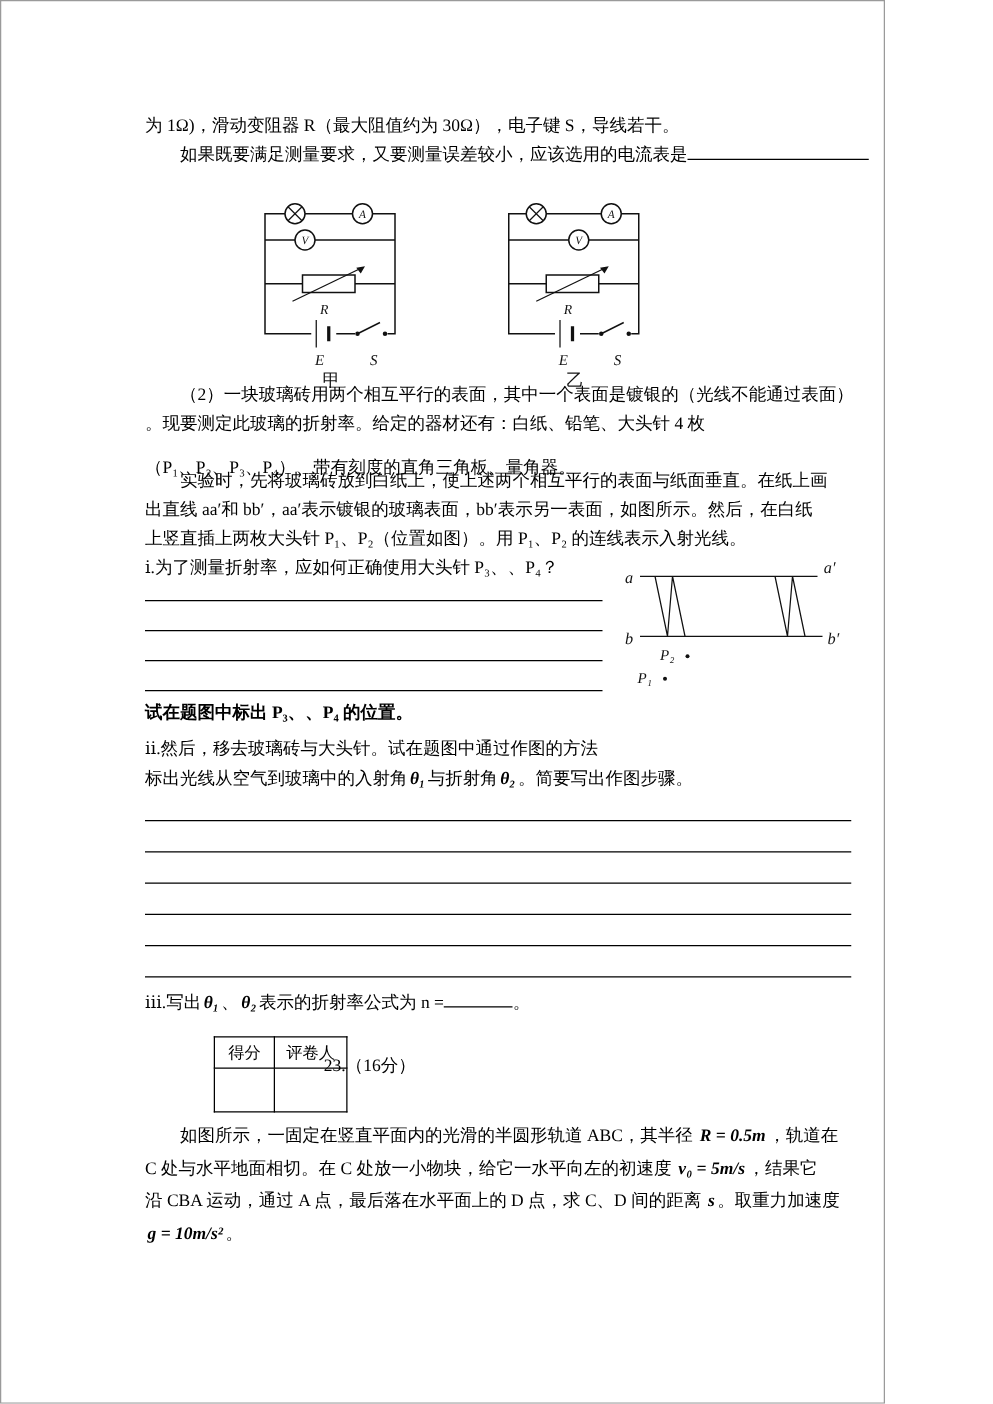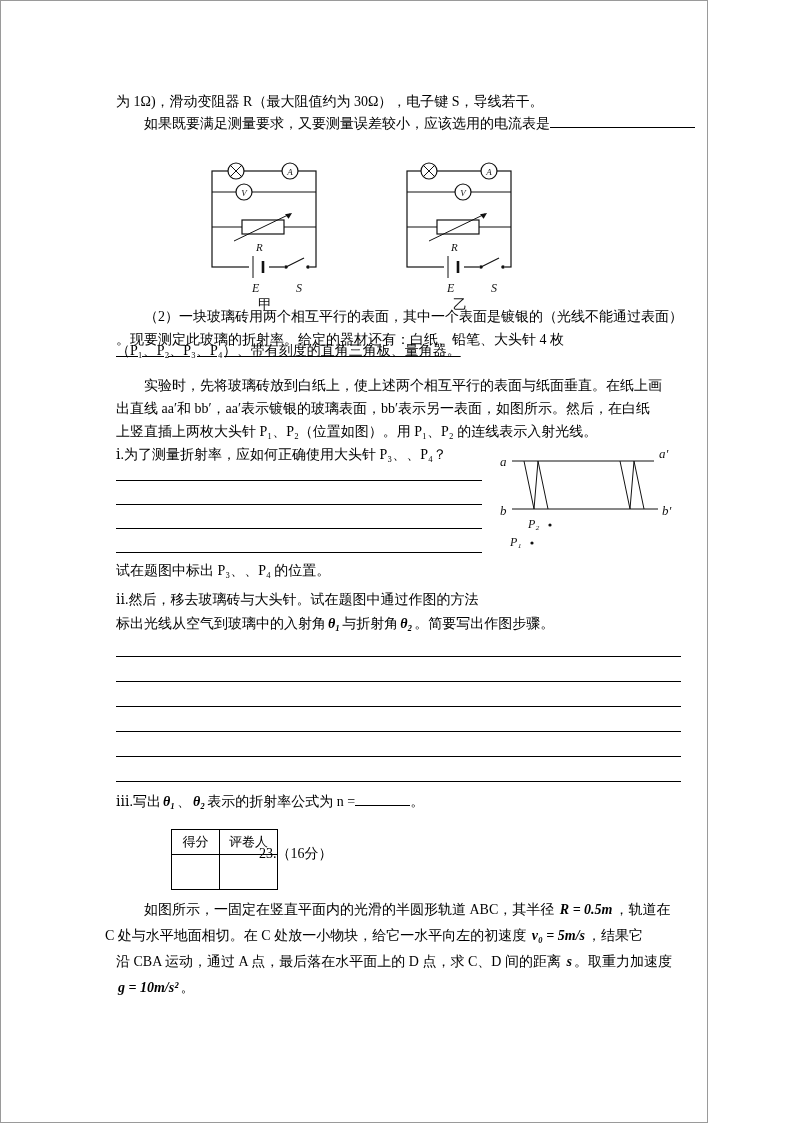--- a/index.html
+++ b/index.html
@@ -138,21 +138,21 @@
       <circle cx="82" cy="106" r="1.8" fill="#111"></circle>
       <circle cx="104" cy="106" r="1.8" fill="#111"></circle>
       <line x1="82" y1="106" x2="100" y2="97" stroke="#111" stroke-width="1.2"></line>
       <text x="92" y="131" font-size="12" font-style="italic">S</text>
     </g>
     <text x="54" y="148" font-size="14">乙</text>
   </svg>
 
   <div class="line indent" style="left:115px; top:305px;">（2）一块玻璃砖用两个相互平行的表面，其中一个表面是镀银的（光线不能通过表面）</div>
   <div class="line" style="left:115px; top:328px;">。现要测定此玻璃的折射率。给定的器材还有：白纸、铅笔、大头针 4 枚</div>
-  <div class="line" style="left:115px; top:339px;text-decoration:underline;">（P₁、P₂、P₃、P₄）、带有刻度的直角三角板、量角器。</div>
+  <div class="line" style="left:115px; top:363px;">（P₁、P₂、P₃、P₄）、带有刻度的直角三角板、量角器。</div>
   <div class="line indent" style="left:115px; top:374px;">实验时，先将玻璃砖放到白纸上，使上述两个相互平行的表面与纸面垂直。在纸上画</div>
   <div class="line" style="left:115px; top:420px;">上竖直插上两枚大头针 P₁、P₂（位置如图）。用 P₁、P₂ 的连线表示入射光线。</div>
   <div class="line" style="left:115px; top:397px;">出直线 aa′和 bb′，aa′表示镀银的玻璃表面，bb′表示另一表面，如图所示。然后，在白纸</div>
 
   <div class="line" style="left:115px; top:443px;">ⅰ.为了测量折射率，应如何正确使用大头针 P₃、、P₄？</div>
 
   <div class="ans" style="left:115px; top:479px; width:366px;"></div>
   <div class="ans" style="left:115px; top:503px; width:366px;"></div>
   <div class="ans" style="left:115px; top:527px; width:366px;"></div>
   <div class="ans" style="left:115px; top:551px; width:366px;"></div>
@@ -167,21 +167,21 @@
     <text x="2" y="21" font-size="13" font-style="italic">a</text>
     <text x="161" y="13" font-size="13" font-style="italic">a′</text>
     <text x="2" y="70" font-size="13" font-style="italic">b</text>
     <text x="164" y="70" font-size="13" font-style="italic">b′</text>
     <text x="30" y="83" font-size="12" font-style="italic">P₂</text>
     <circle cx="52" cy="80" r="1.6" fill="#111"></circle>
     <text x="12" y="101" font-size="12" font-style="italic">P₁</text>
     <circle cx="34" cy="98" r="1.6" fill="#111"></circle>
   </svg>
 
-  <div class="line" style="left:115px; top:559px;">试在题图中标出 P₃、、P₄ 的位置。</div>
+  <div class="line" style="left:115px; top:559px;font-weight:bold;">试在题图中标出 P₃、、P₄ 的位置。</div>
 
   <div class="line" style="left:115px; top:588px;">ⅱ.然后，移去玻璃砖与大头针。试在题图中通过作图的方法</div>
   <div class="line" style="left:115px; top:612px;">
     <span>标出光线从空气到玻璃中的入射角</span><span class="math">θ₁</span><span>与折射角</span><span class="math">θ₂</span><span>。简要写出作图步骤。</span>
   </div>
 
   <div class="ans" style="left:115px; top:655px; width:565px;"></div>
   <div class="ans" style="left:115px; top:680px; width:565px;"></div>
   <div class="ans" style="left:115px; top:705px; width:565px;"></div>
   <div class="ans" style="left:115px; top:730px; width:565px;"></div>
@@ -202,21 +202,21 @@
       <td></td>
       <td></td>
     </tr>
   </tbody>
     </table>
   <div class="line" style="left:258px; top:842px;">23.（16分）</div>
 
   <div class="line p23 indent" style="left:115px; top:896px;">
     <span>如图所示，一固定在竖直平面内的光滑的半圆形轨道 ABC，其半径 </span><span class="math">R = 0.5m</span><span>，轨道在</span>
   </div>
-  <div class="line p23" style="left:104px; top:922px;">
+  <div class="line p23" style="left:115px; top:922px;">
     <span>C 处与水平地面相切。在 C 处放一小物块，给它一水平向左的初速度 </span><span class="math">v₀ = 5m/s</span><span>，结果它</span>
   </div>
   <div class="line p23" style="left:115px; top:948px;">
     <span>沿 CBA 运动，通过 A 点，最后落在水平面上的 D 点，求 C、D 间的距离 </span><span class="math">s</span><span>。取重力加速度</span>
   </div>
   <div class="line p23" style="left:115px; top:974px;">
     <span class="math">g = 10m/s²</span><span>。</span>
   </div>
 
 </div>

